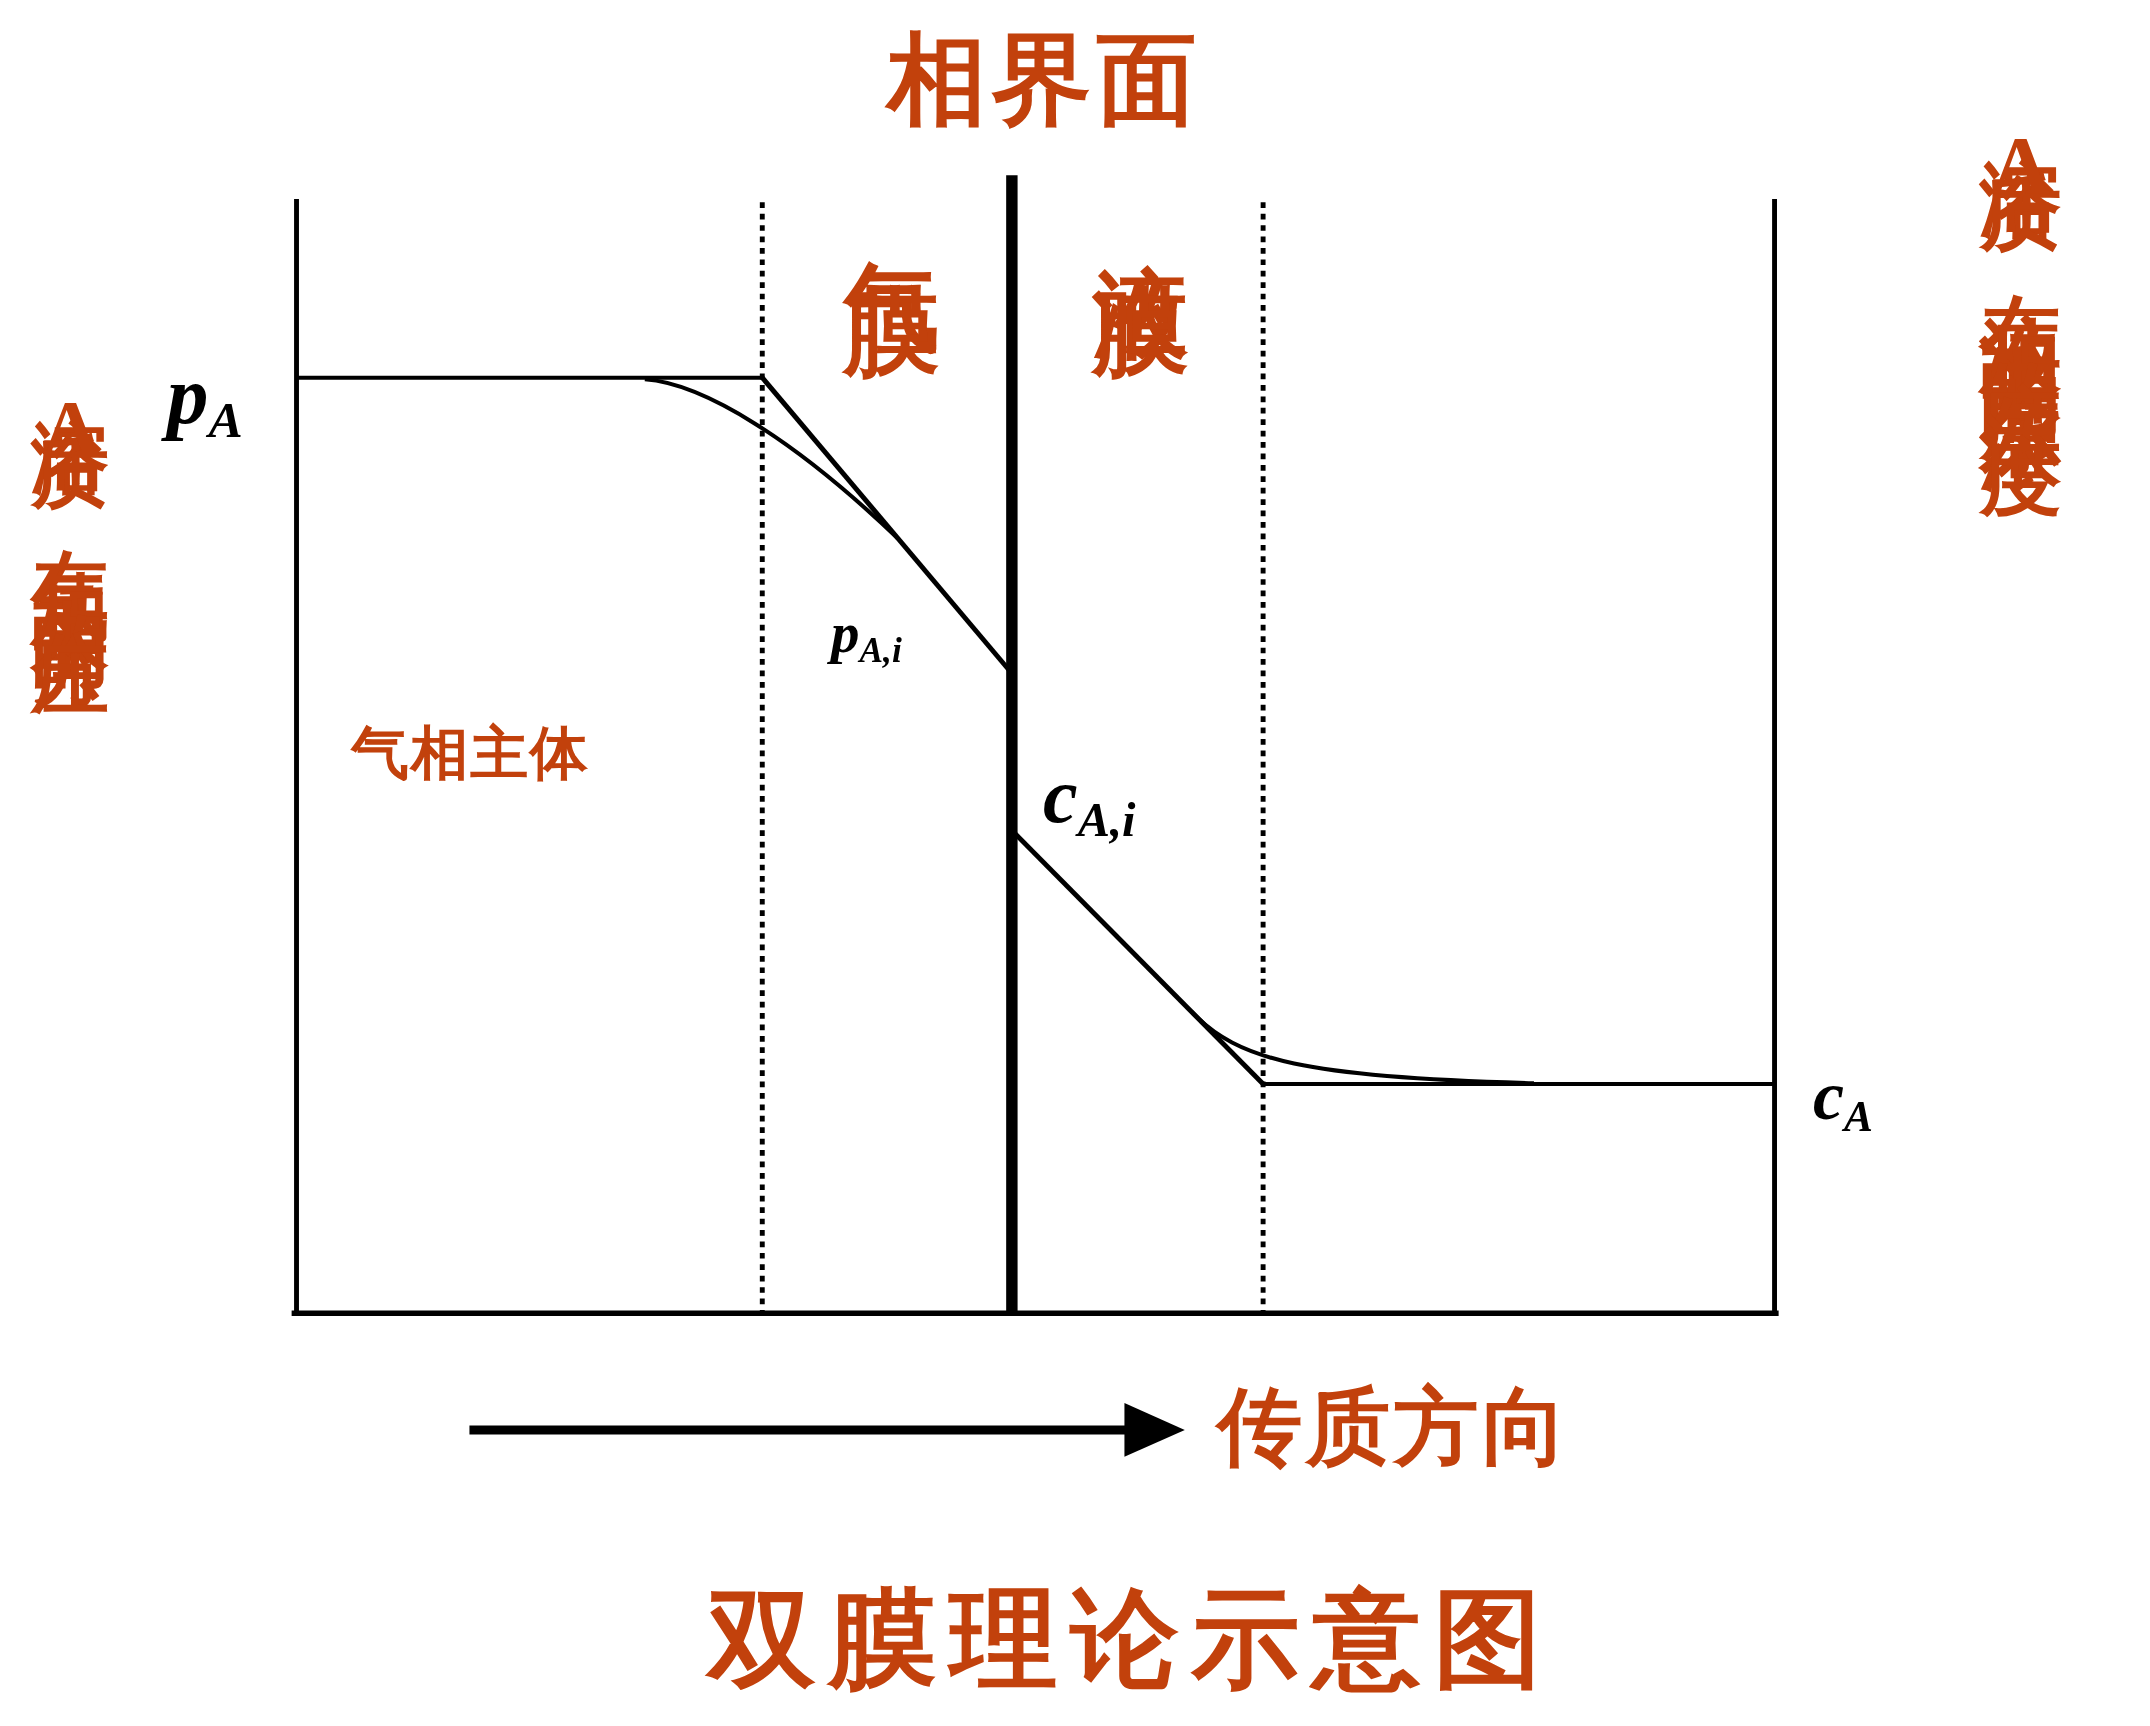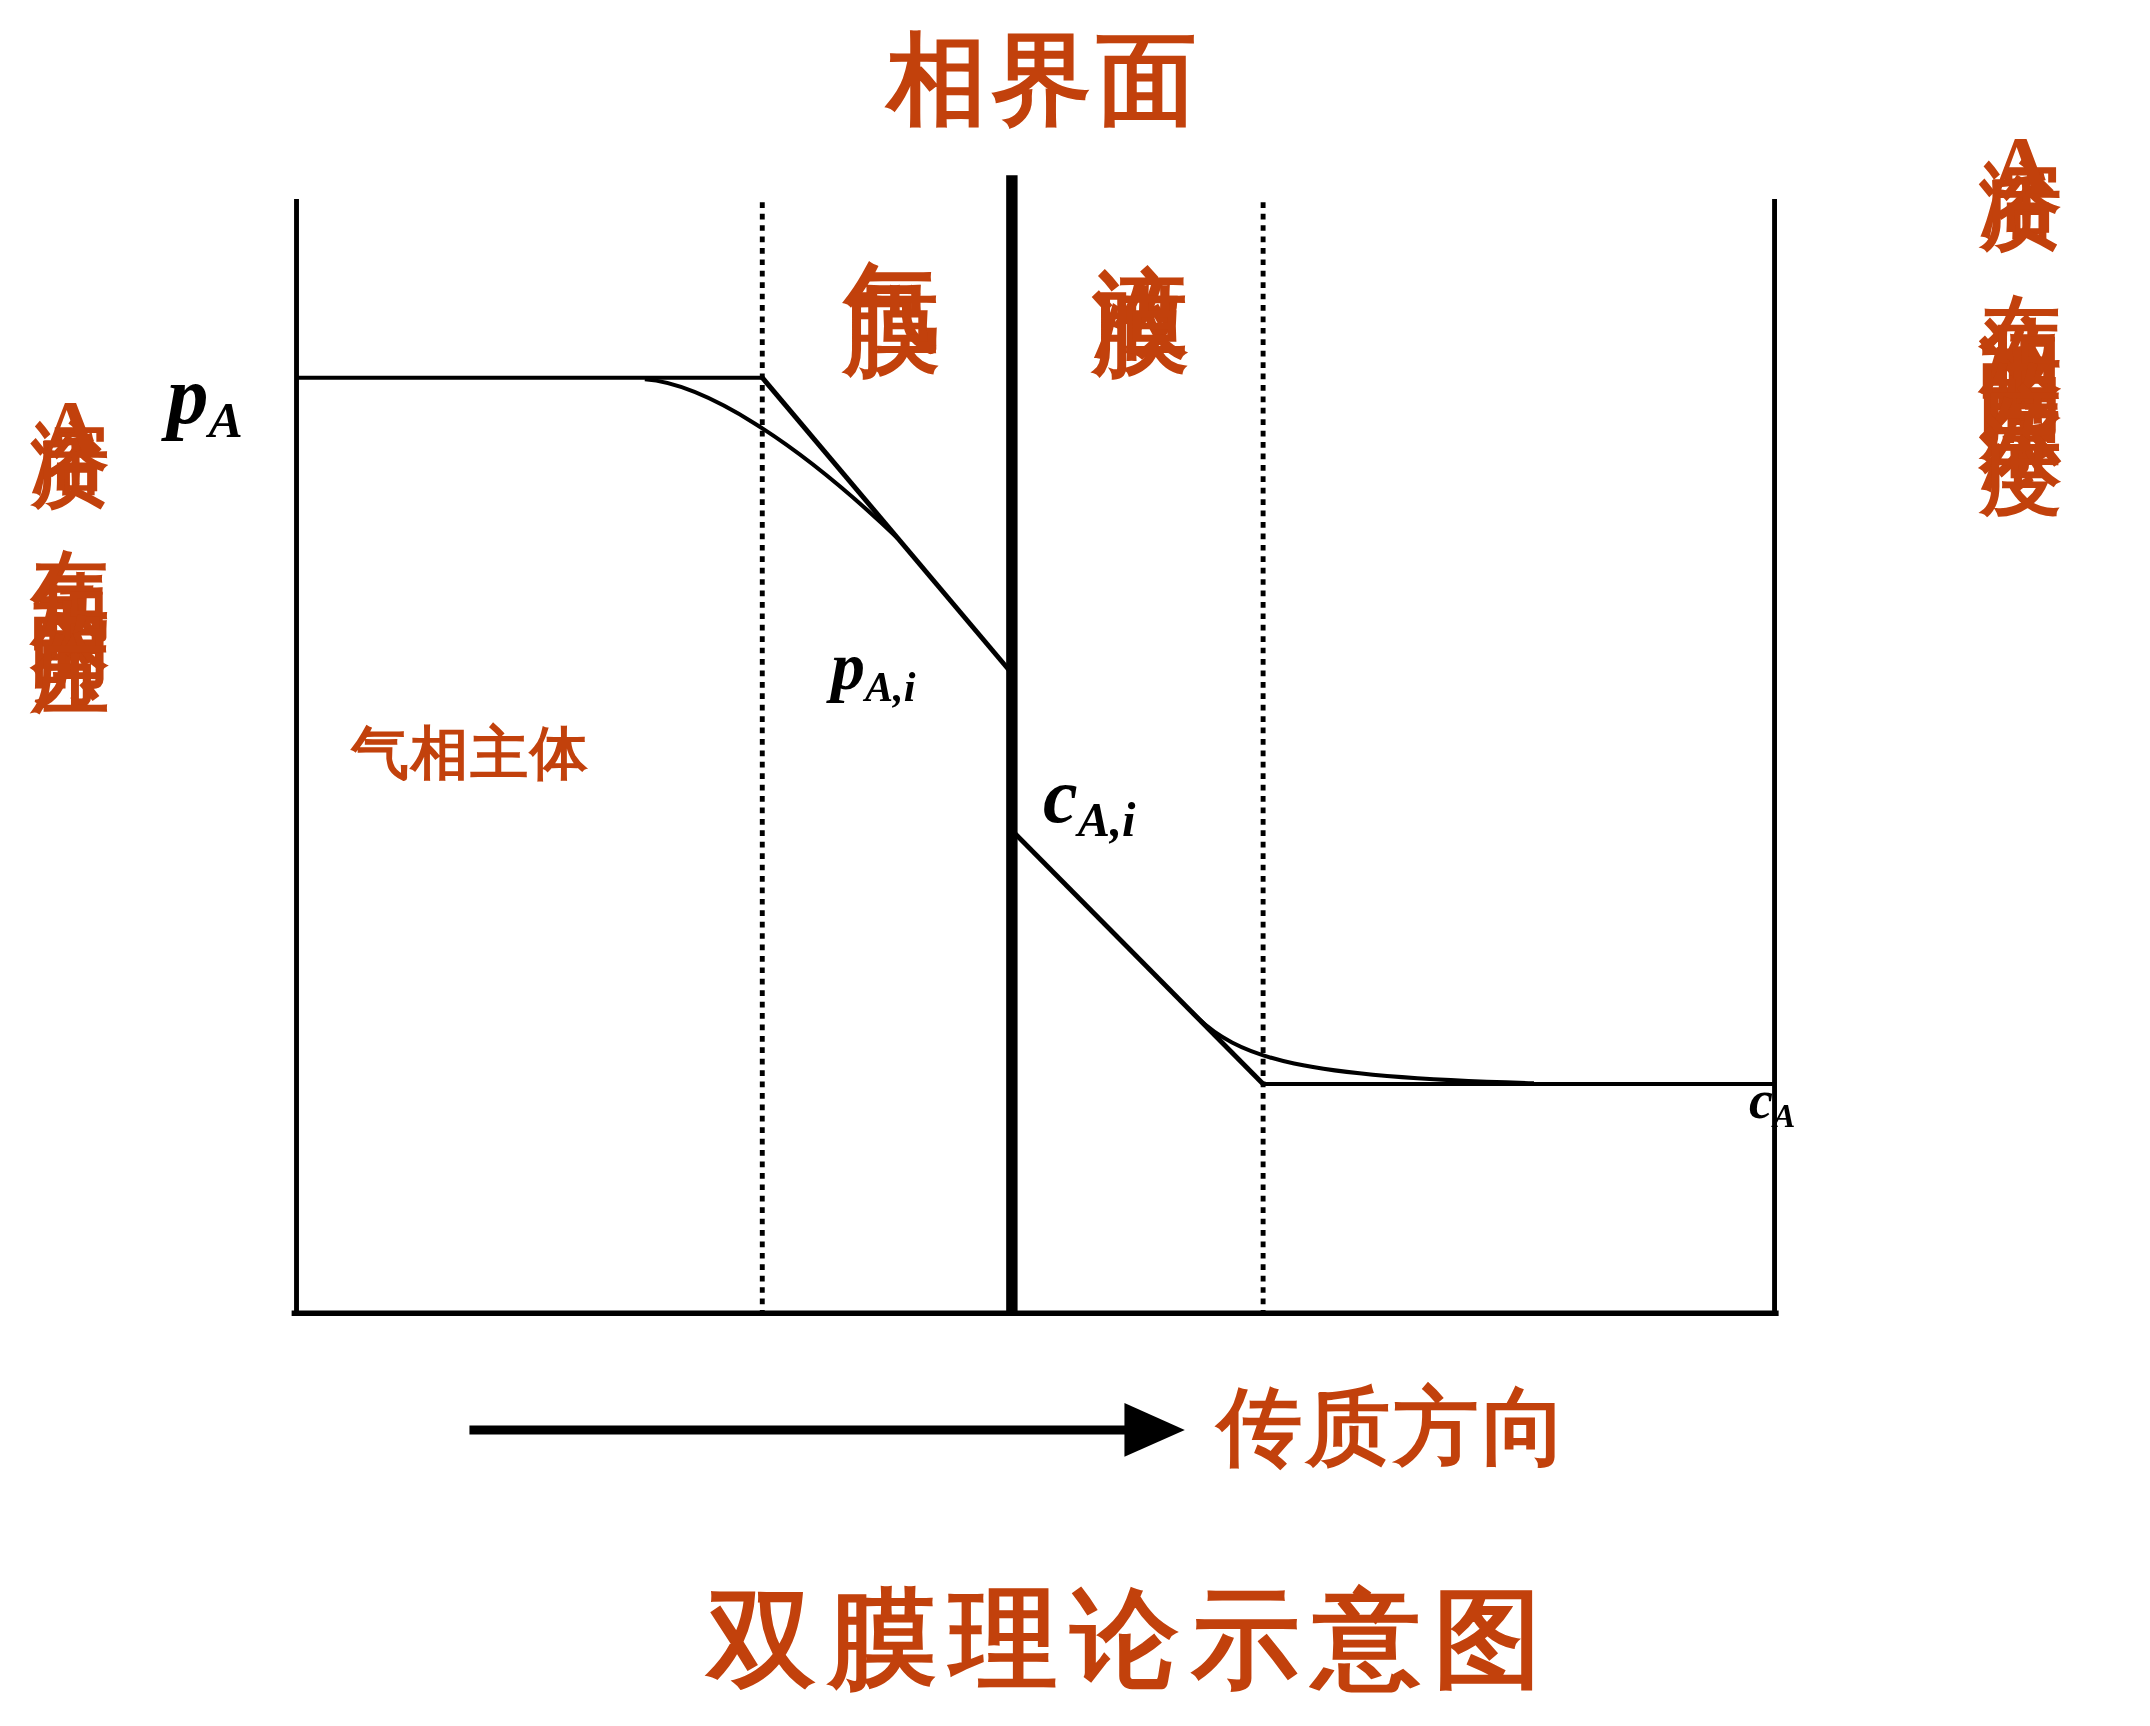--- a/index.html
+++ b/index.html
@@ -71,29 +71,29 @@
 
   <div class="abs cjk vtext" style="left:844px;top:183px;font-size:96px;letter-spacing:23px;">气膜</div>
   <div class="abs cjk vtext" style="left:1093px;top:183px;font-size:96px;letter-spacing:23px;">液膜</div>
 
   <div class="abs cjk" style="left:351px;top:725px;font-size:58px;letter-spacing:1.6px;">气相主体</div>
 
   <div class="abs math" style="left:167px;top:330px;font-size:83px;margin-top:24px;">
     <span>p</span><sub>A</sub>
   </div>
 
-  <div class="abs math" style="left:831px;top:632px;font-size:68px;">
+  <div class="abs math" style="left:831px;top:604px;font-size:57px;">
     <span>p</span><sub>A,i</sub>
   </div>
 
   <div class="abs math" style="left:1043px;top:757px;font-size:78px;text-align:right;">
     <span>c</span><sub>A,i</sub>
   </div>
 
-  <div class="abs math" style="left:1749px;top:1061px;font-size:54px;margin-top:12px;">
+  <div class="abs math" style="left:1813px;top:1061px;font-size:70px;">
     <span>c</span><sub>A</sub>
   </div>
 
   <div class="abs cjk vtext" style="left:31px;top:351px;font-size:78px;letter-spacing:16.3px;">溶质A在气相中的分压</div>
 
   <div class="abs cjk vtext" style="left:1979px;top:86px;font-size:82px;letter-spacing:17px;">溶质A在液相中的摩尔浓度</div>
 
   <div class="abs cjk center-x" style="left:1131px;top:1586px;font-size:108px;letter-spacing:13px;">双膜理论示意图</div>
 
   <div class="abs cjk" style="left:1217px;top:1385px;font-size:85px;letter-spacing:3.3px;">传质方向</div>

